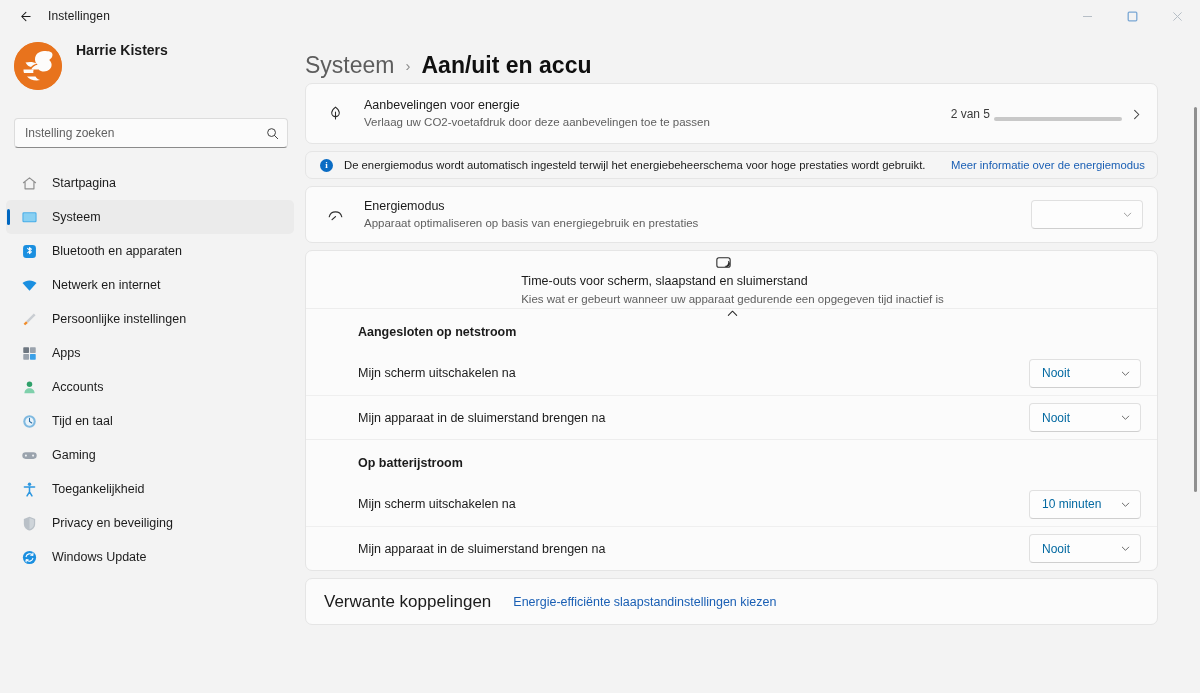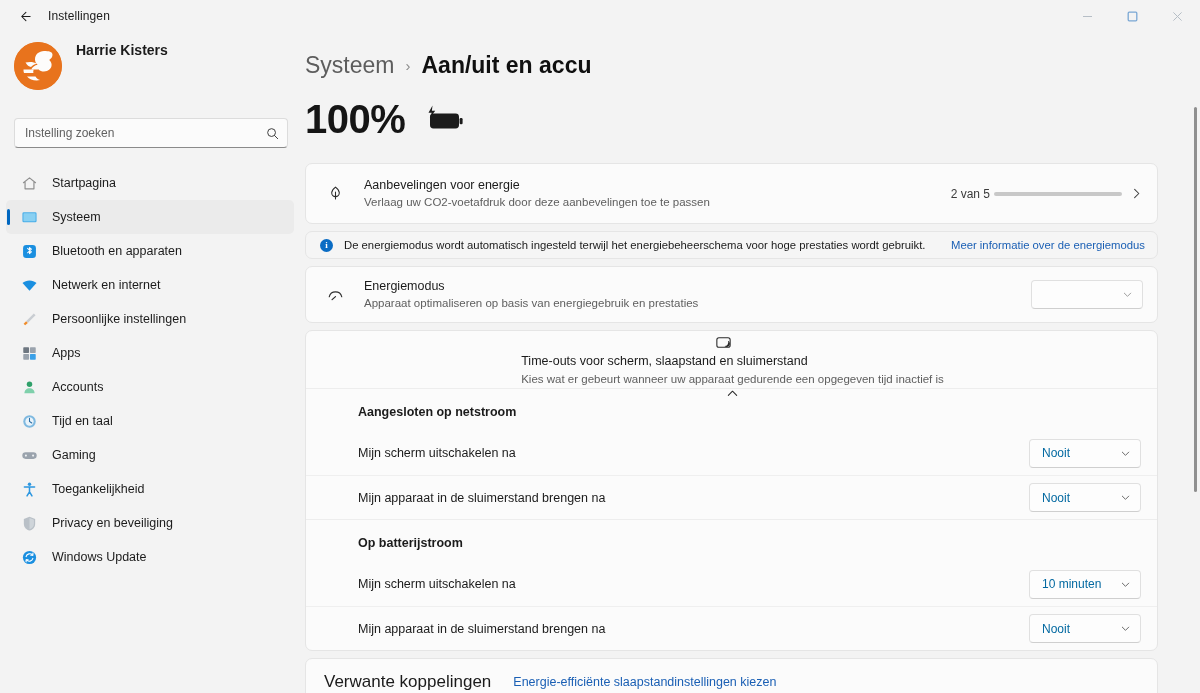--- a/index.html
+++ b/index.html
@@ -208,21 +208,21 @@
     display: flex; align-items: center; justify-content: center;
     color: #2b2b2b;
     margin-right: 18px;
   }
   .rowtexts { flex: 1 1 auto; min-width: 0; }
   .rowtitle { font-size: 12.5px; color: #1b1b1b; line-height: 1.35; }
   .rowsub { font-size: 11.5px; color: #5e5e5e; line-height: 1.4; margin-top: 1px; }
 
   .rec-right {
     display: flex;
-    align-items: center;
+    align-items: flex-end;
     gap: 4px;
   }
   .rec-count { font-size: 12px; color: #3b3b3b; }
   .progress-track {
     width: 128px; height: 4px;
     background: #c8c8c8;
     border-radius: 2px;
     overflow: hidden;
   }
   .progress-fill {
@@ -529,30 +529,20 @@
 
     <div class="content">
       <div class="content-inner">
 
         <div class="breadcrumb">
           <span class="bc-parent">Systeem</span>
           <span class="bc-sep">›</span>
           <span class="bc-current">Aan/uit en accu</span>
         </div>
 
-        <div class="battery-row">
-          <div class="battery-pct">100%</div>
-          <div class="battery-glyph">
-            <svg width="46" height="30" viewBox="0 0 46 30" fill="none">
-              <path d="M11.5 1.5 7.5 8.8h3.2L8.8 14l5.4-7.2h-3.3Z" fill="#1b1b1b"></path>
-              <rect x="9" y="9.5" width="29" height="15" rx="3.4" fill="#1b1b1b"></rect>
-              <rect x="38.6" y="14" width="3" height="6.2" rx="1.2" fill="#1b1b1b"></rect>
-            </svg>
-          </div>
-        </div>
 
         <div class="card rec-card">
           <span class="rowicon">
             <svg width="19" height="19" viewBox="0 0 20 20" fill="none">
               <path d="M10 3.2c2.6 2 4 3.9 4 6.1a4 4 0 0 1-8 0c0-2.2 1.4-4.1 4-6.1Z" stroke="#2b2b2b" stroke-width="1.1" stroke-linejoin="round"></path>
               <path d="M10 8.4v7.4" stroke="#2b2b2b" stroke-width="1.1" stroke-linecap="round"></path>
             </svg>
           </span>
           <div class="rowtexts">
             <div class="rowtitle">Aanbevelingen voor energie</div>

